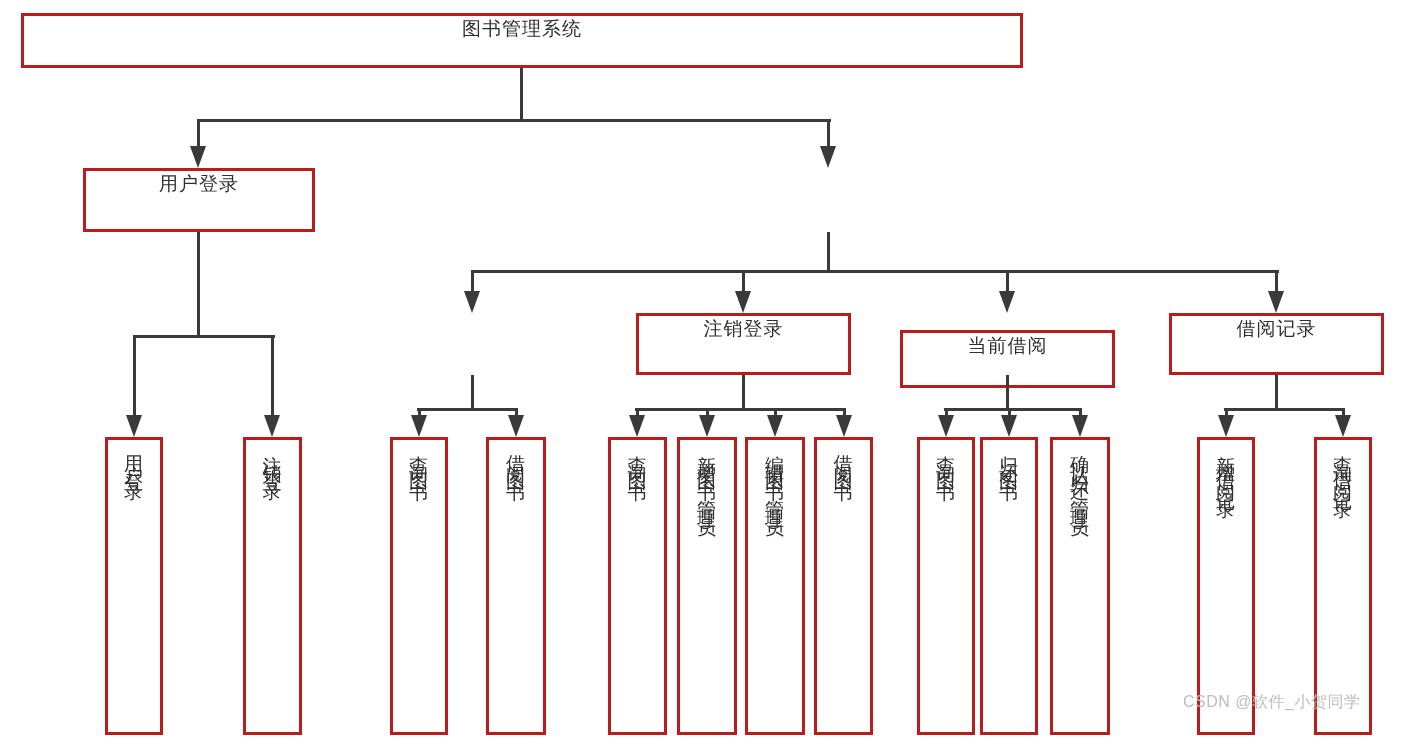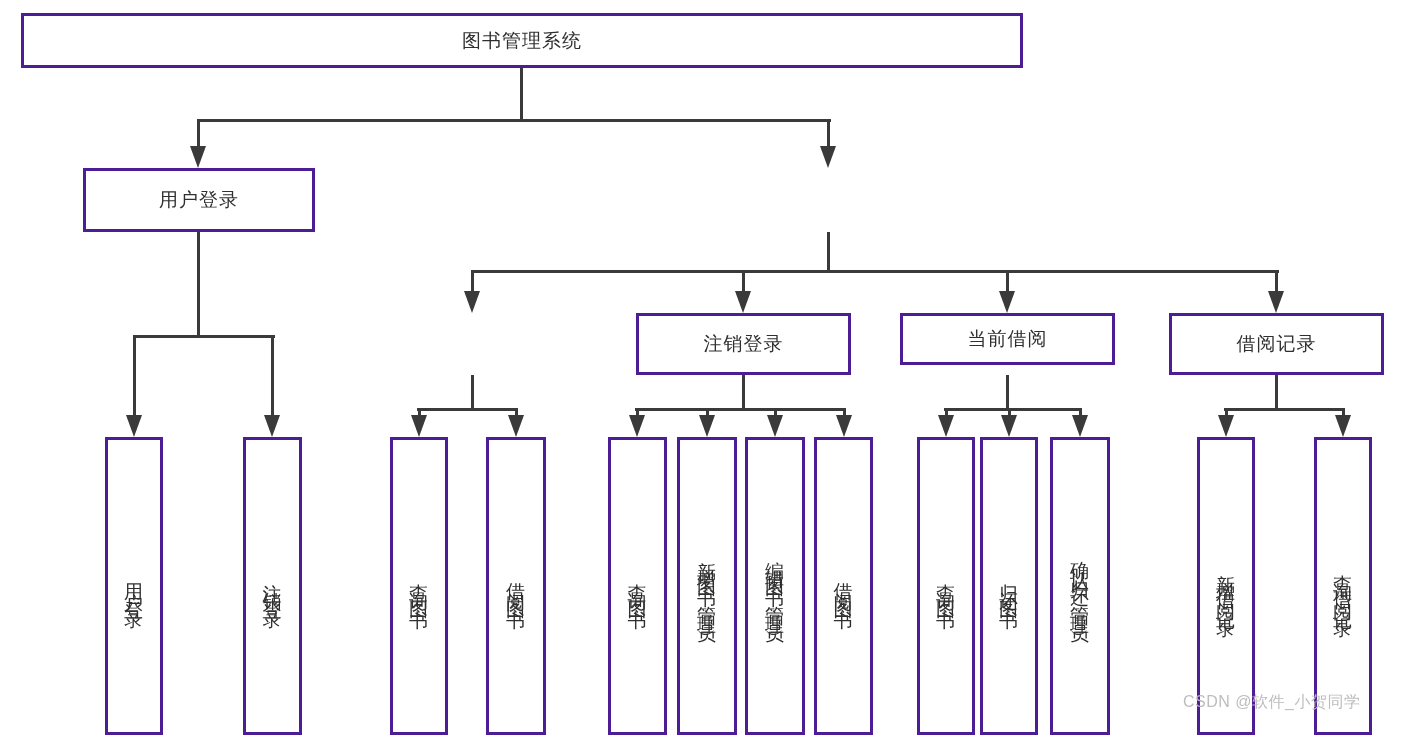--- a/index.html
+++ b/index.html
@@ -1,22 +1,22 @@
 <!DOCTYPE html>
 <html><head>
 <meta charset="utf-8">
 <style>
   html,body{margin:0;padding:0;background:#ffffff;}
   .canvas{
     position:relative;width:1405px;height:747px;background:#ffffff;overflow:hidden;
     font-family:"Liberation Sans","DejaVu Sans",sans-serif;color:#2f2f2f;
   }
   .box{
-    position:absolute;border:3px solid #4c1d95;background:#ffffff;
-    display:flex;align-items:center;justify-content:center;box-sizing:border-box;
+    position:absolute;border:3px solid #b91c1c;background:#ffffff;
+    display:flex;justify-content:center;box-sizing:border-box;
   }
   .box.h span{font-size:19px;letter-spacing:1px;white-space:nowrap;}
   .box.v span{
     writing-mode:vertical-rl;font-size:19px;letter-spacing:9px;line-height:1;
   }
   .lin{position:absolute;background:#3a3a3a;}
   .tri{
     position:absolute;width:0;height:0;
     border-left:8px solid transparent;border-right:8px solid transparent;
     border-top:22px solid #3a3a3a;
@@ -60,21 +60,21 @@
   <div class="lin" style="left:742px;top:272px;width:3px;height:19px"></div>
   <div class="tri" style="left:735px;top:291px"></div>
   <div class="lin" style="left:1006px;top:272px;width:3px;height:19px"></div>
   <div class="tri" style="left:999px;top:291px"></div>
   <div class="lin" style="left:1275px;top:272px;width:3px;height:19px"></div>
   <div class="tri" style="left:1268px;top:291px"></div>
 
   <div class="box h" style="left:636px;top:313px;width:215px;height:62px">
     <span>注销登录</span>
   </div>
-  <div class="box h" style="left:900px;top:313px;width:215px;height:52px">
+  <div class="box h" style="left:900px;top:330px;width:215px;height:58px">
     <span>当前借阅</span>
   </div>
   <div class="box h" style="left:1169px;top:313px;width:215px;height:62px">
     <span>借阅记录</span>
   </div>
 
   <div class="lin" style="left:471px;top:375px;width:3px;height:35px"></div>
   <div class="lin" style="left:742px;top:375px;width:3px;height:35px"></div>
   <div class="lin" style="left:1006px;top:375px;width:3px;height:35px"></div>
   <div class="lin" style="left:1275px;top:375px;width:3px;height:35px"></div>

